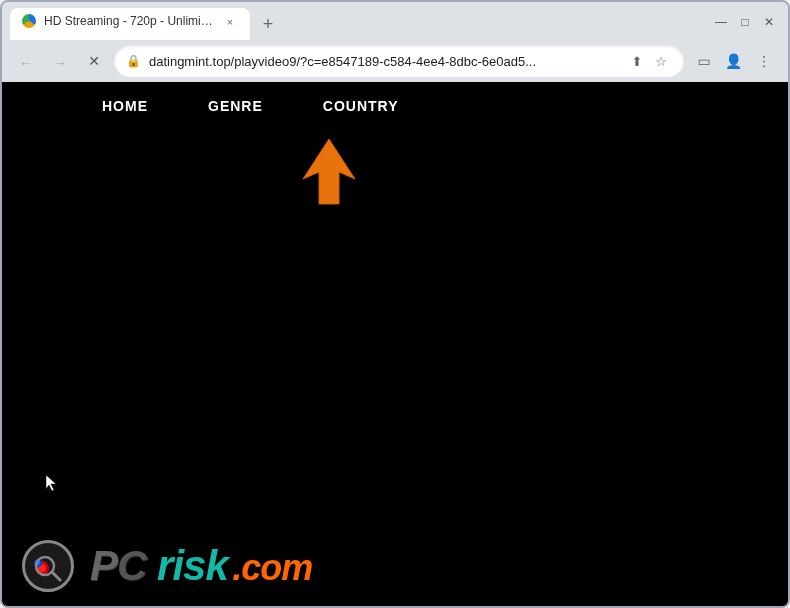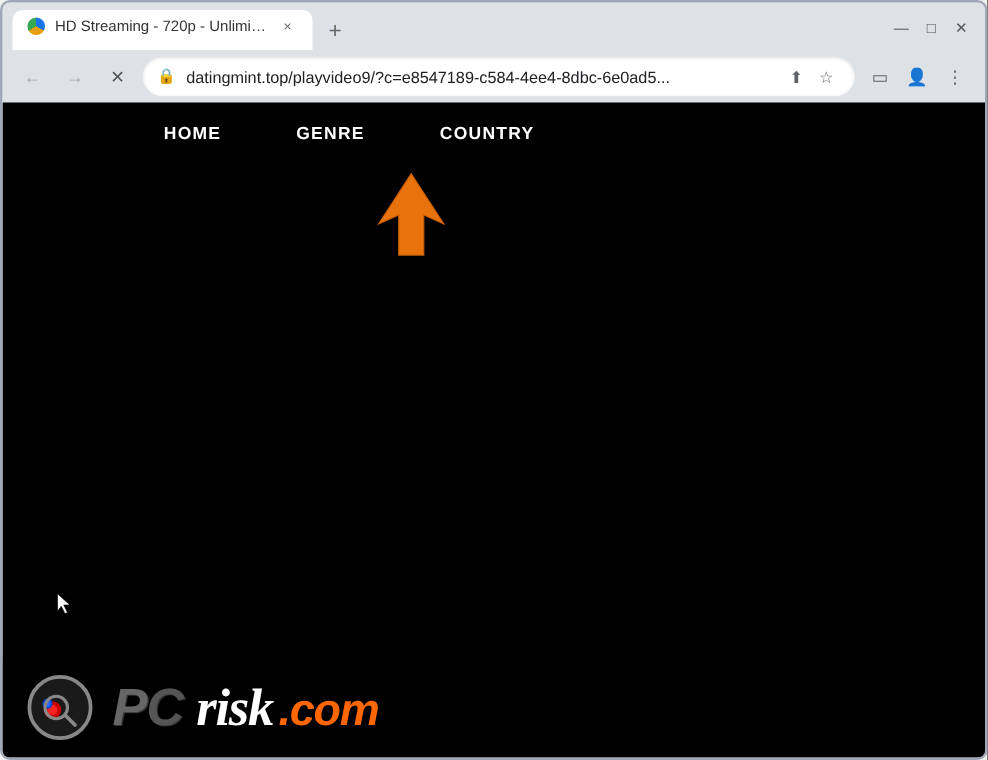--- a/index.html
+++ b/index.html
@@ -210,21 +210,20 @@
       overflow: hidden;
       position: relative;
     }
 
     .site-nav {
       display: flex;
       align-items: center;
       padding: 16px 0;
       gap: 60px;
       padding-left: 100px;
-      margin-left: 29px;
     }
 
     .nav-link {
       color: #ffffff;
       font-size: 14px;
       font-weight: 600;
       letter-spacing: 1px;
       cursor: pointer;
       text-decoration: none;
       font-family: Arial, sans-serif;
@@ -349,18 +348,18 @@
 
           <line x1="20" y1="22" x2="28" y2="30" stroke="#888" stroke-width="3" stroke-linecap="round"></line>
 
           <circle cx="13" cy="16" r="9" fill="none" stroke="#888" stroke-width="2.5"></circle>
         </svg>
       </div>
       <div>
         <span style="font-size:42px; font-weight:900; font-style:italic; font-family:Liberation Sans, sans-serif; color:#555; letter-spacing:-1px; text-shadow: 1px 1px 0 #333;">
           <span style="color:#666; font-style:italic;">P</span><span style="color:#555; font-style:italic;">C</span>
         </span>
-        <span style="font-size:42px; font-weight:900; font-style:italic; font-family:Liberation Serif, serif; color:#ffffff; letter-spacing:-1px;">risk</span>
+        <span style="font-size:42px; font-weight:900; font-style:italic; font-family:Liberation Sans, sans-serif; color:#14b8a6; letter-spacing:-1px;">risk</span>
         <span style="font-size:36px; font-weight:900; font-style:italic; font-family:Arial,sans-serif; color:#ff6600; letter-spacing:-1px;">.com</span>
       </div>
     </div>
   </div>
 </div>
 
 </body></html>

